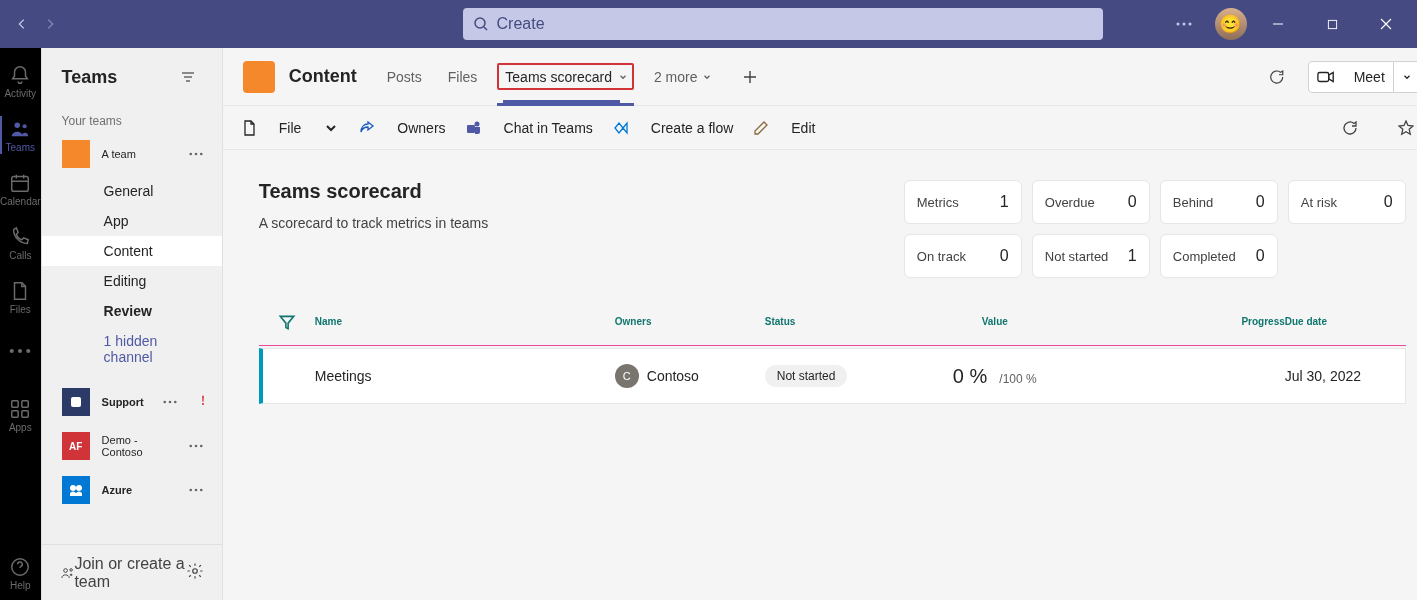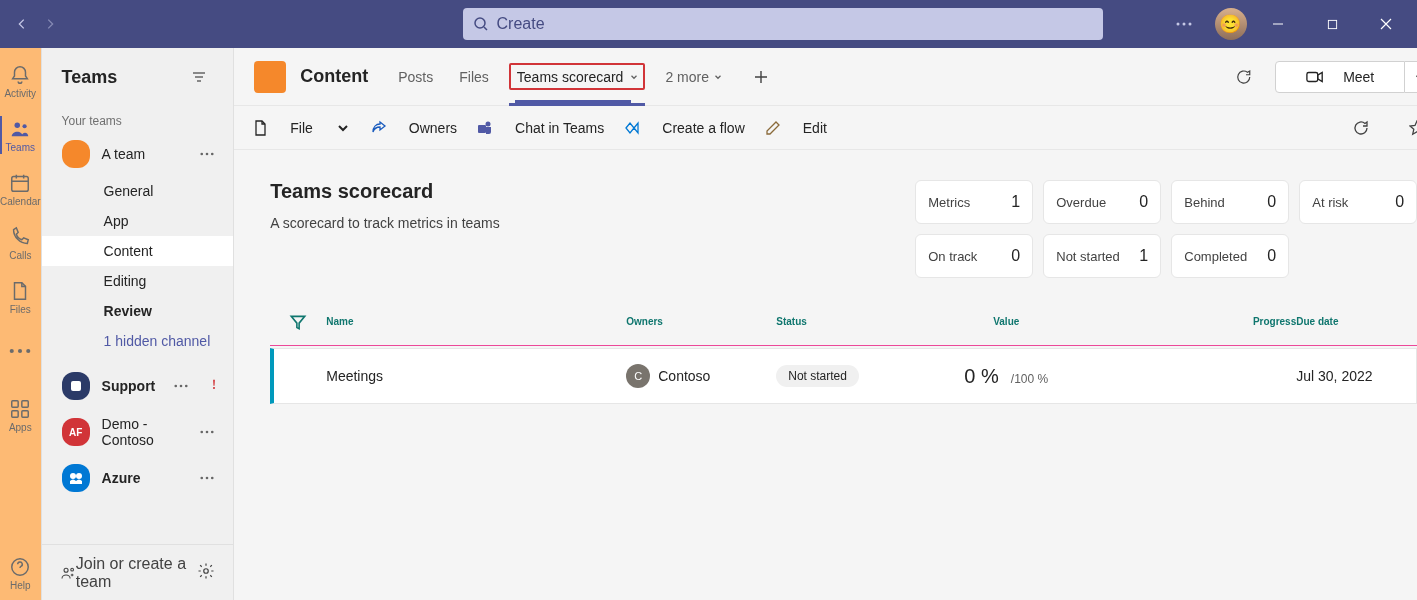--- a/index.html
+++ b/index.html
@@ -9,55 +9,55 @@
   .nav-btn { width: 28px; height: 28px; display: flex; align-items: center; justify-content: center; color: #c5c8e6; cursor: pointer; border-radius: 3px; }
   .search-wrap { flex:1; display:flex; justify-content:center; }
   .search { width: 640px; height: 32px; background: #c5c8e6; border-radius: 4px; display: flex; align-items: center; padding: 0 10px; color: #454b82; margin-left: 340px; }
   .search svg { margin-right: 8px; }
   .title-right { display: flex; align-items: center; gap: 8px; margin-left: auto; }
   .title-icon { width: 46px; height: 48px; display: flex; align-items: center; justify-content: center; color: #fff; }
   .avatar { width: 32px; height: 32px; border-radius: 50%; background: linear-gradient(#d9b08c,#8d6e5a); overflow: hidden; display:flex; align-items:center; justify-content:center; font-size:18px; }
 
   .app-body { display: flex; height: calc(100% - 48px); background: #f0f0f0; }
 
-  .rail { width: 68px; background: #fdba74; border-right: 1px solid #e0e0e0; display: flex; flex-direction: column; align-items: center; padding-top: 6px; }
+  .rail { width: 68px; background: #000000; border-right: 1px solid #e0e0e0; display: flex; flex-direction: column; align-items: center; padding-top: 6px; }
   .rail-item { width: 100%; height: 54px; display: flex; flex-direction: column; align-items: center; justify-content: center; font-size: 10px; color: #6b6b6b; cursor: pointer; gap: 2px; }
   .rail-item.active { color: #5059a5; position: relative; }
   .rail-item.active::before { content:""; position:absolute; left:0; top:8px; bottom:8px; width:2px; background:#5059a5; }
   .rail-item svg { width: 22px; height: 22px; }
   .rail-spacer { flex: 1; }
 
   .sidebar { width: 318px; background: #f0f0f0; border-right: 1px solid #e0e0e0; display: flex; flex-direction: column; }
   .sidebar-header { height: 58px; display: flex; align-items: center; justify-content: space-between; padding: 0 20px; }
   .sidebar-title { font-size: 18px; font-weight: 700; }
   .section-label { font-size: 12px; color: #707070; padding: 8px 20px 4px; }
   .team-row { display: flex; align-items: center; padding: 8px 12px 8px 20px; gap: 12px; cursor: pointer; }
-  .team-icon { width: 28px; height: 28px; border-radius: 12px; display:flex; align-items:center; justify-content:center; color:#fff; font-size:12px; font-weight:600; }
-  .team-name { font-size: 14px; flex: 1; }
+  .team-icon { width: 28px; height: 28px; border-radius: 0; display:flex; align-items:center; justify-content:center; color:#fff; font-size:12px; font-weight:600; }
+  .team-name { font-size: 11px; flex: 1; }
   .team-name.bold { font-weight: 700; }
   .more-icon { width: 28px; height: 28px; display:flex; align-items:center; justify-content:center; color:#666; }
   .channel-row { display:flex; align-items:center; padding: 7px 12px 7px 62px; font-size: 14px; color: #242424; cursor: pointer; }
   .channel-row.active { background: #fff; }
   .channel-row.bold { font-weight: 700; }
   .channel-row.link { color: #5059a5; }
   .sidebar-footer { margin-top: auto; height: 56px; border-top:1px solid #e0e0e0; display:flex; align-items:center; padding: 0 18px; color:#424242; }
   .sidebar-footer-gear { margin-left:auto; }
 
   .main { flex: 1; background: #f5f5f5; display: flex; flex-direction: column; }
   .channel-header { height: 58px; background: #f5f5f5; border-bottom: 1px solid #e7e7e7; display: flex; align-items: center; padding: 0 20px; gap: 14px; }
   .channel-badge { width: 32px; height: 32px; border-radius: 4px; background: #f5882b; }
   .channel-title { font-size: 18px; font-weight: 700; margin-right: 10px; }
   .tab { font-size: 14px; color: #616161; padding: 0 6px; height: 58px; display:flex; align-items:center; cursor:pointer; position: relative; }
   .tab.active { color: #242424; }
   .tab.active::after { content:""; position:absolute; left:0; right:0; bottom:0; height:3px; background:#5059a5; }
   .tab-highlight { border: 2px solid #d13438; border-radius: 2px; padding: 4px 4px 3px 6px; display:flex; align-items:center; gap:6px; }
   .tab-highlight::after { content:""; position:absolute; left:6px; right:14px; bottom:3px; height:3px; background:#5059a5; }
   .header-spacer { flex:1; }
   .header-icon { width:36px; height:36px; display:flex; align-items:center; justify-content:center; color:#424242; cursor:pointer; }
-  .meet-btn { height:32px; border:1px solid #d1d1d1; border-radius:4px; background:#fff; display:flex; align-items:center; padding: 0 30px; gap:19px; font-size:14px; cursor:pointer; }
+  .meet-btn { height:32px; border:1px solid #d1d1d1; border-radius:4px; background:#fff; display:flex; align-items:center; padding: 0 8px; gap:19px; font-size:14px; cursor:pointer; }
   .meet-caret { height:32px; width:28px; border:1px solid #d1d1d1; border-left:none; border-radius:0 4px 4px 0; background:#fff; display:flex; align-items:center; justify-content:center; cursor:pointer; }
   .meet-wrap { display:flex; }
   .meet-btn { border-radius: 4px 0 0 4px; }
 
   .cmdbar { height: 44px; border-bottom: 1px solid #e7e7e7; display:flex; align-items:center; padding: 0 18px; gap: 20px; font-size:14px; color:#242424; }
   .cmd { display:flex; align-items:center; gap:22px; cursor:pointer; }
   .cmd svg { width:16px; height:16px; }
   .cmd-spacer { flex:1; }
 
   .scorecard-head { padding: 30px 36px 20px; display:flex; align-items:flex-start; gap: 40px; }

